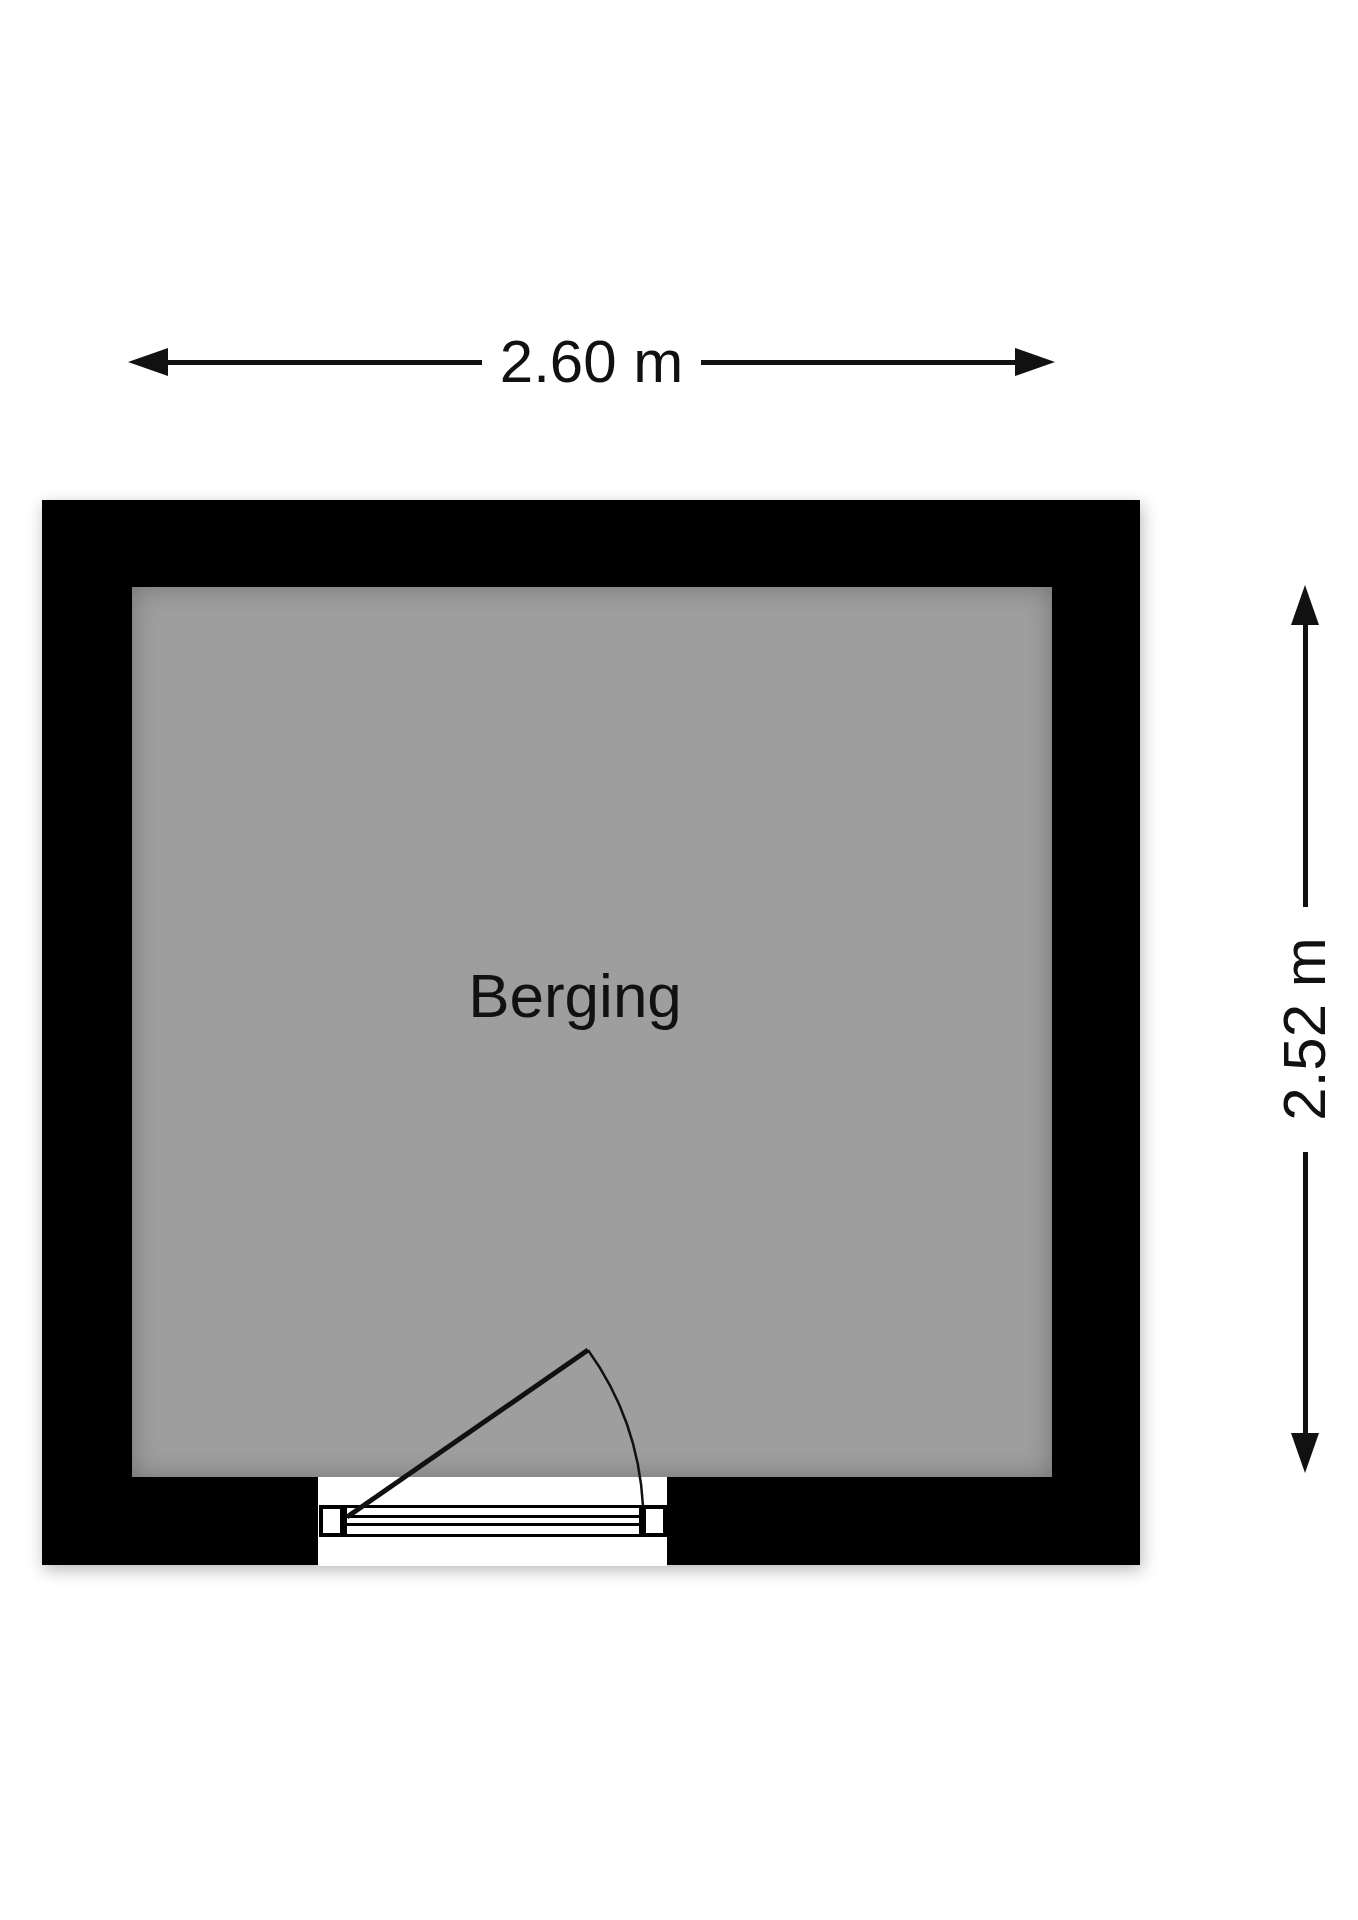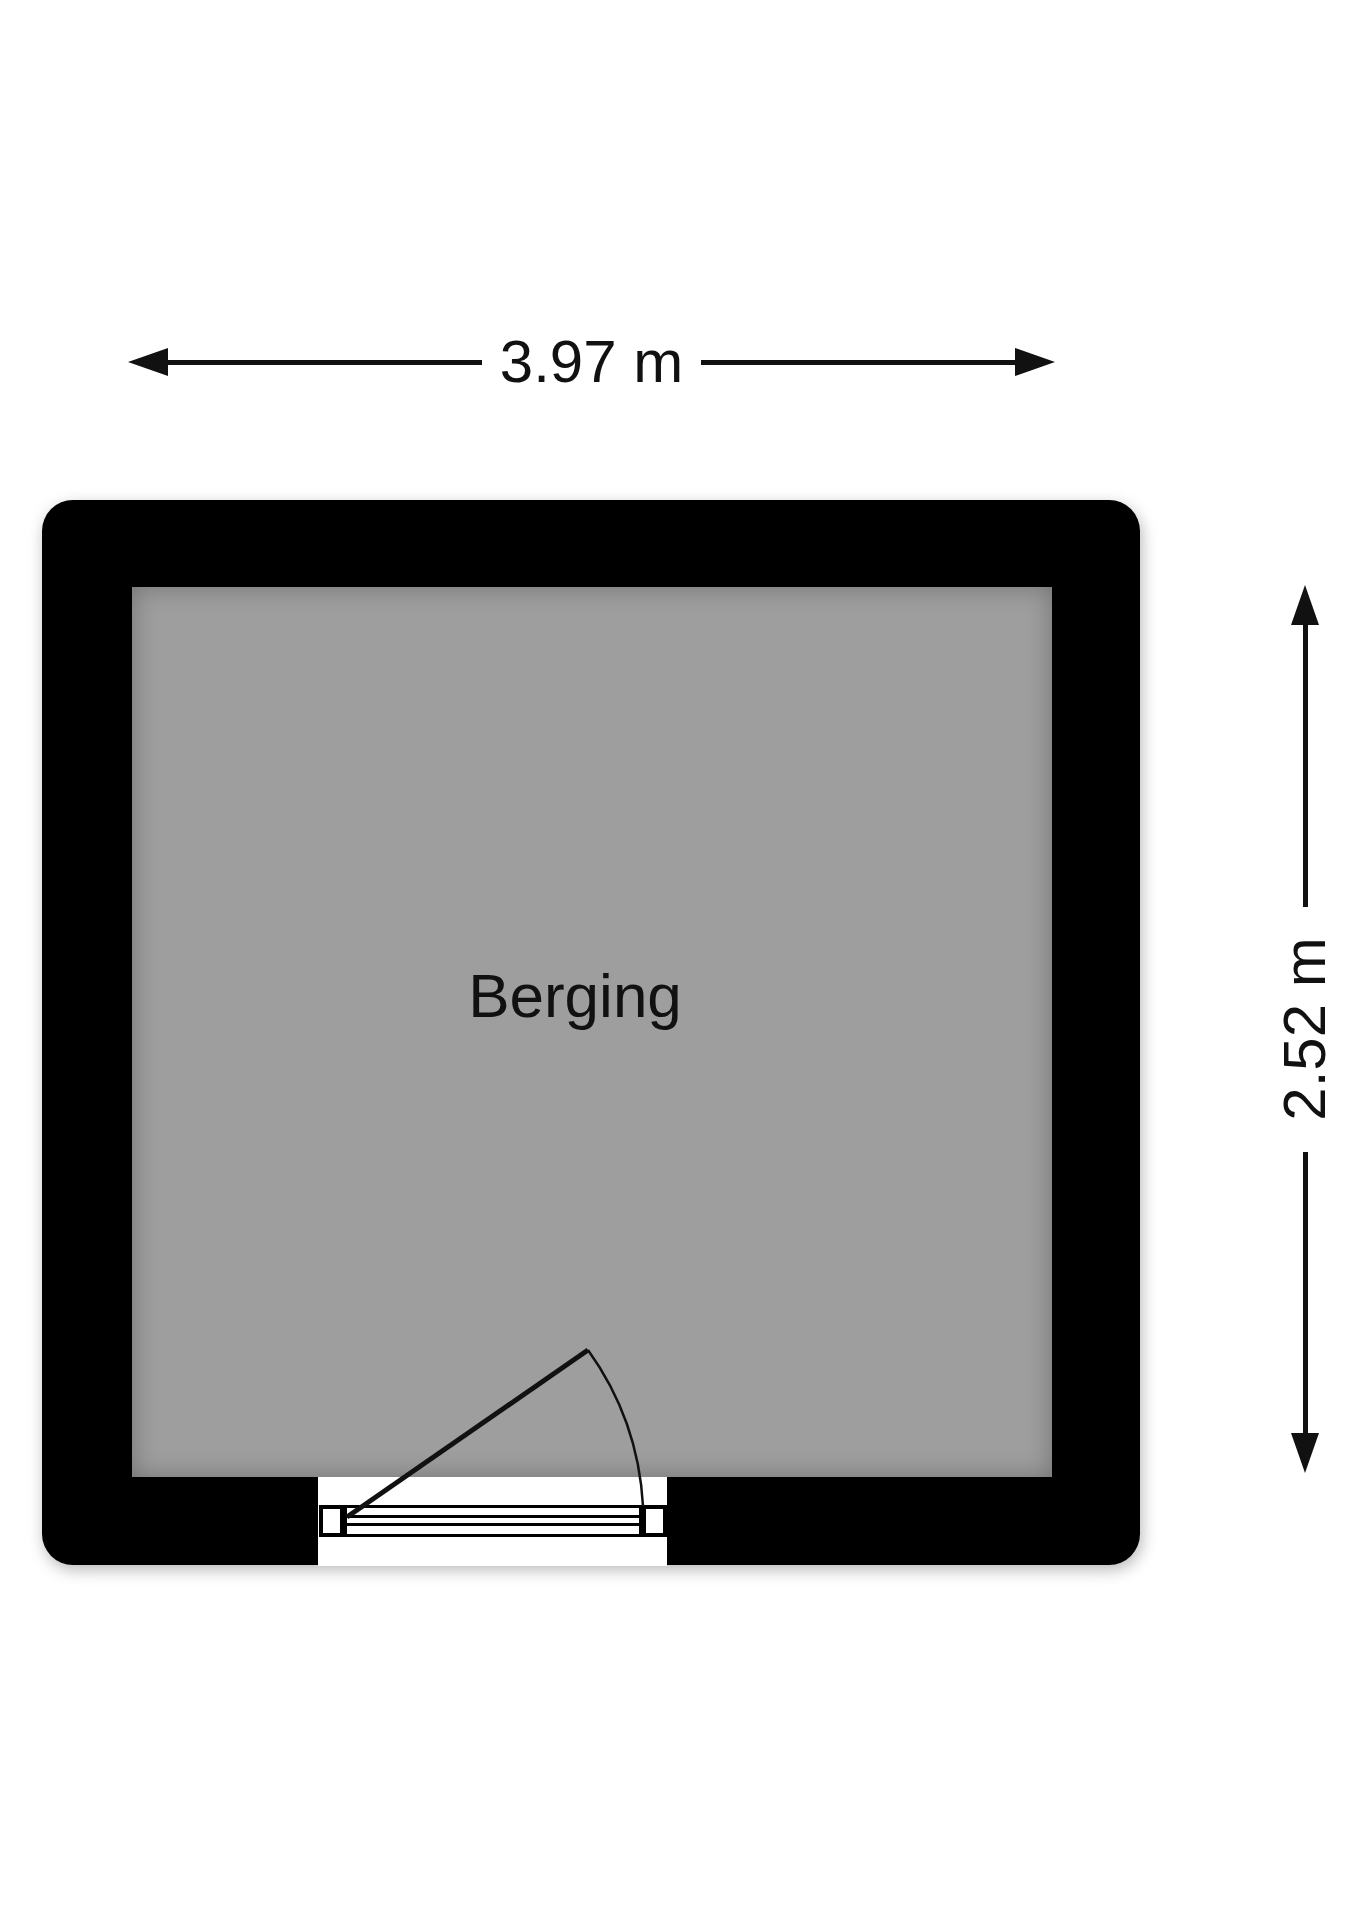--- a/index.html
+++ b/index.html
@@ -94,21 +94,20 @@
     padding:0;
   }
 
   
   .room{
     position:absolute;
     left:42px; top:500px;
     width:1098px; height:1065px;
     background:var(--wall);
     box-shadow:2px 5px 16px rgba(0,0,0,0.28);
-    border-radius:31px;
   }
   .floor{
     position:absolute;
     left:90px; top:87px;
     right:88px; bottom:88px;
     background:var(--floor);
     box-shadow:inset 0 0 26px rgba(0,0,0,0.28);
   }
   .room-label{
     position:absolute;
@@ -156,21 +155,21 @@
   }
 </style>
 </head>
 <body>
 
 <div class="canvas">
 
   <div class="dim-h">
     <span class="arrow-left"></span>
     <span class="dline"></span>
-    <span class="dim-label">3.97 m</span>
+    <span class="dim-label">2.60 m</span>
     <span class="dline"></span>
     <span class="arrow-right"></span>
   </div>
 
   <div class="room">
     <div class="floor">
       <span class="room-label">Berging</span>
     </div>
   </div>
 

